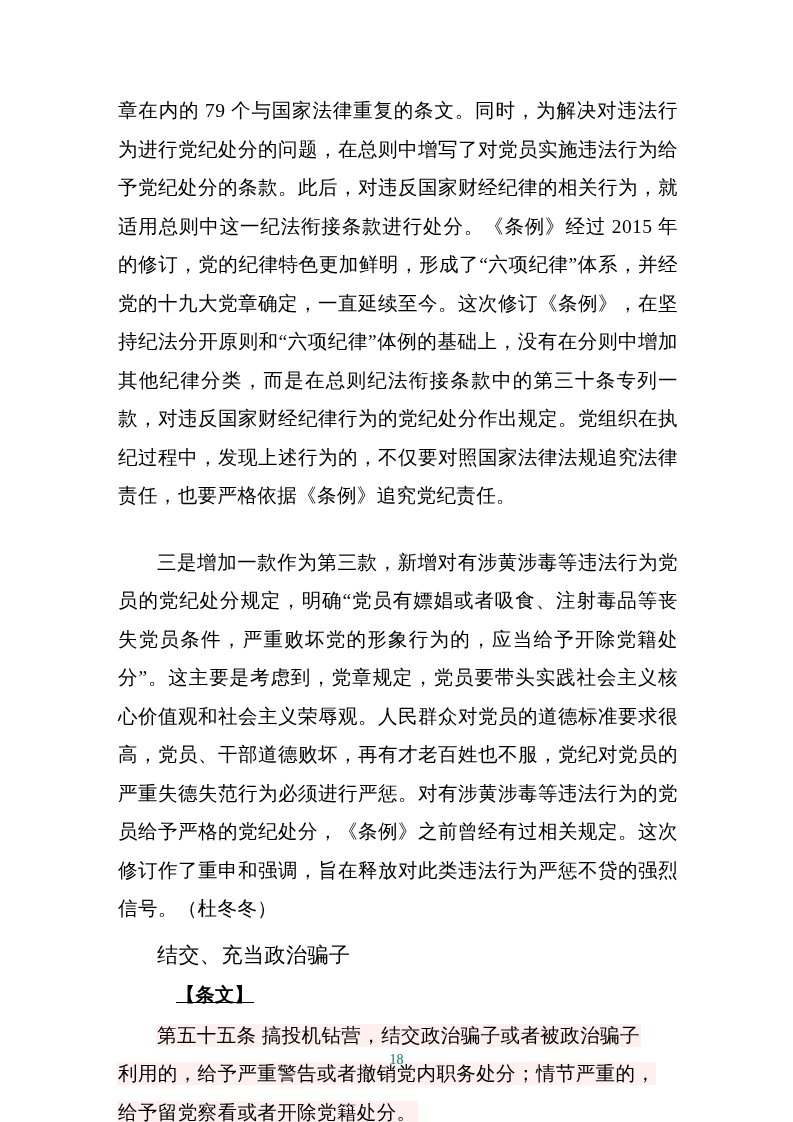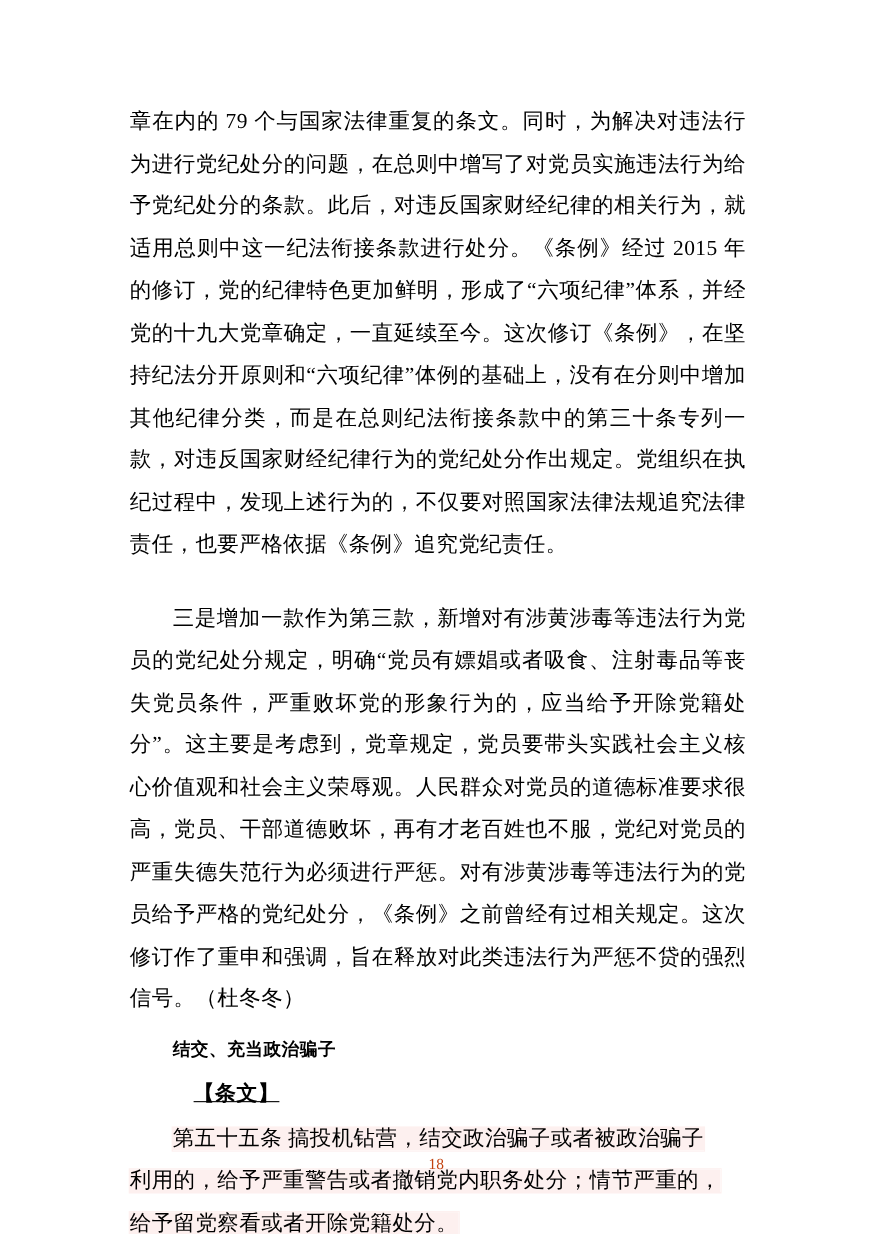--- a/index.html
+++ b/index.html
@@ -36,23 +36,23 @@
     text-justify: inter-ideograph;
     letter-spacing: 0.4px;
     margin: 0 0 0 0;
     font-family: "Liberation Serif", "DejaVu Serif", serif;
   }
   .para.indent {
     text-indent: 39px;
     margin-top: 28px;
   }
   .heading {
-    font-size: 16px;
+    font-size: 21px;
     line-height: 40px;
-    font-weight: bold;
+    font-weight: normal;
     text-indent: 39px;
     margin: 6px 0 0 0;
     letter-spacing: 0.5px;
     font-family: "Liberation Sans", "DejaVu Sans", sans-serif;
   }
   .subheading {
     font-size: 19px;
     line-height: 40px;
     font-weight: bold;
     text-indent: 58px;
@@ -75,21 +75,21 @@
     box-shadow: 0 0 0 1px #fdf0ef;
   }
   .page-number {
     position: absolute;
     left: 0;
     top: 1052px;
     width: 793px;
     text-align: center;
     font-size: 14px;
     font-family: "Liberation Serif", "DejaVu Serif", serif;
-    color: #c2410c;
+    color: #0f766e;
   }
 </style>
 </head>
 <body>
 
 <div class="page">
   <div class="content">
 
     <p class="para">章在内的 79 个与国家法律重复的条文。同时，为解决对违法行为进行党纪处分的问题，在总则中增写了对党员实施违法行为给予党纪处分的条款。此后，对违反国家财经纪律的相关行为，就适用总则中这一纪法衔接条款进行处分。《条例》经过 2015 年的修订，党的纪律特色更加鲜明，形成了“六项纪律”体系，并经党的十九大党章确定，一直延续至今。这次修订《条例》，在坚持纪法分开原则和“六项纪律”体例的基础上，没有在分则中增加其他纪律分类，而是在总则纪法衔接条款中的第三十条专列一款，对违反国家财经纪律行为的党纪处分作出规定。党组织在执纪过程中，发现上述行为的，不仅要对照国家法律法规追究法律责任，也要严格依据《条例》追究党纪责任。</p>
 

